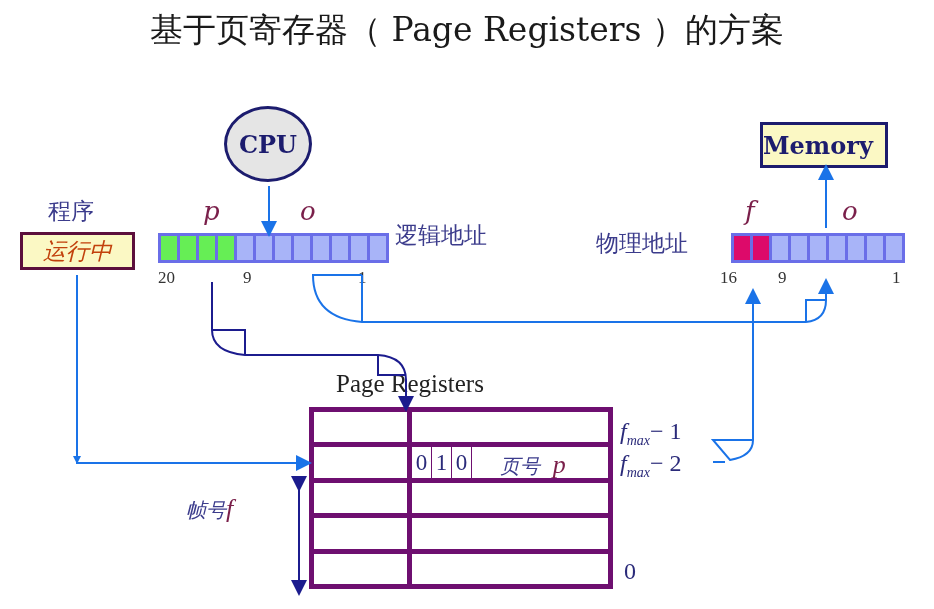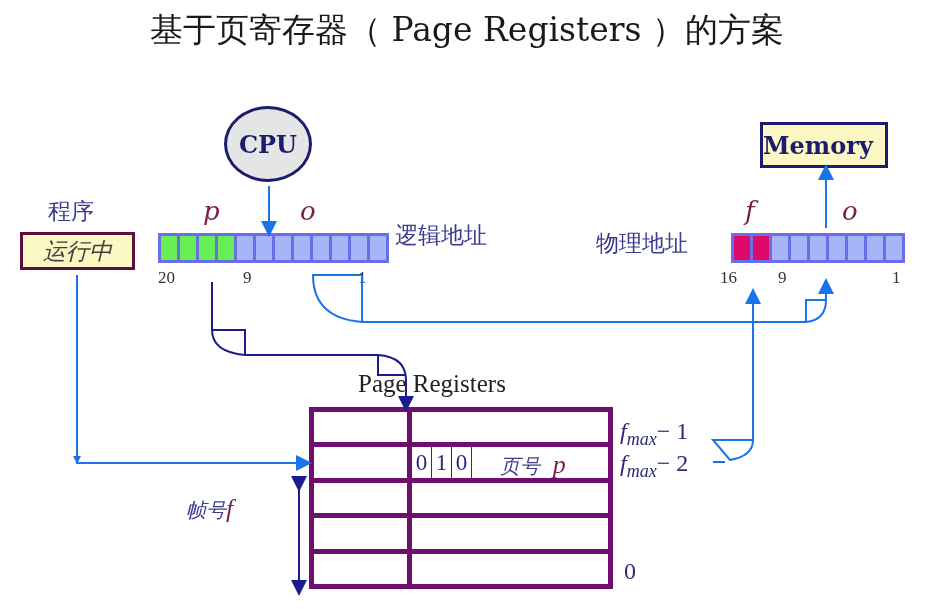--- a/index.html
+++ b/index.html
@@ -13,41 +13,41 @@
          background: #e5e5e5; border: 3px solid #1c1c6e; box-sizing: border-box;
          display: flex; align-items: center; justify-content: center;
          font-weight: bold; font-size: 24px; color: #1c1c6e; }
   .memory { left: 760px; top: 122px; width: 128px; height: 46px; background: #fbf8c4;
             border: 3px solid #1c1c6e; box-sizing: border-box; display: flex;
             align-items: center; font-weight: bold; font-size: 24px;
             color: #1c1c6e; }
   .running { left: 20px; top: 232px; width: 115px; height: 38px; background: #fbf8c4;
              border: 3px solid #5c0f3c; box-sizing: border-box; display: flex;
              align-items: center; justify-content: center; font-style: italic;
-             font-size: 23px; color: #404040; font-family: "DejaVu Sans", sans-serif; }
+             font-size: 23px; color: #c2410c; font-family: "DejaVu Sans", sans-serif; }
   .bits { display: flex; background: #6a6ee8; padding: 3px; box-sizing: border-box; gap: 3px; }
   .bit { width: 16px; height: 24px; background: #a8b4f8; }
   .bit.green { background: #66ee55; }
   .bit.red { background: #dd0a6a; }
   .ital { font-style: italic; color: #7a1f4a; font-size: 26px; font-family: "DejaVu Serif", serif; }
   .num { font-size: 17px; color: #333; font-family: "Liberation Serif", serif; }
-  .pr-title { left: 336px; top: 370px; font-size: 25px; color: #222; font-family: "Liberation Serif", serif; margin-left: 22px; }
+  .pr-title { left: 336px; top: 370px; font-size: 25px; color: #222; font-family: "Liberation Serif", serif; }
   .table { left: 309px; top: 407px; width: 304px; height: 182px; background: #6e0f70;
            box-sizing: border-box; padding: 5px; display: grid;
            grid-template-columns: 93px 1fr; grid-template-rows: repeat(5, 1fr); gap: 5px; }
   .cell { background: #ffffff; position: relative; }
   .bitbox { display: inline-flex; align-items: center; height: 100%; }
   .b01 { width: 19px; height: 100%; border-right: 1px solid #6e0f70; display: flex;
          align-items: center; justify-content: center; font-size: 23px; color: #2b2b7a;
          font-family: "Liberation Serif", serif; }
   .pageno { position: absolute; left: 88px; top: 3px; font-style: italic; color: #3c3c8c;
             font-size: 20px; font-family: "DejaVu Sans", sans-serif; }
   .pageno .p { font-family: "Liberation Serif", serif; color: #7a1f4a; font-size: 26px; }
   .fmax { font-size: 24px; color: #2b2b7a; font-family: "Liberation Serif", serif; }
-  .fmax i sub { font-size: 18px; font-style: italic; }
+  .fmax i sub { font-size: 14px; font-style: italic; }
   .zero { font-size: 24px; color: #2b2b7a; font-family: "Liberation Serif", serif; }
   .frameno { left: 186px; top: 494px; font-style: italic; color: #3c3c8c; font-size: 20px;
              font-family: "DejaVu Sans", sans-serif; }
   .frameno .f { font-family: "Liberation Serif", serif; color: #7a1f4a; font-size: 26px; }
   svg.lines { position: absolute; left: 0; top: 0; }
 </style>
 </head>
 <body>
 
 <div class="abs title">基于页寄存器（ Page Registers ）的方案</div>

